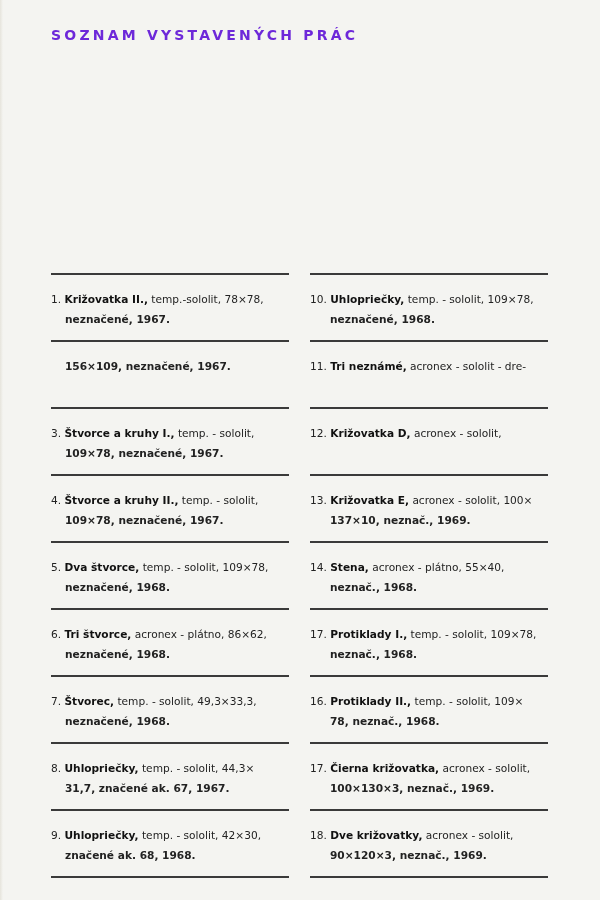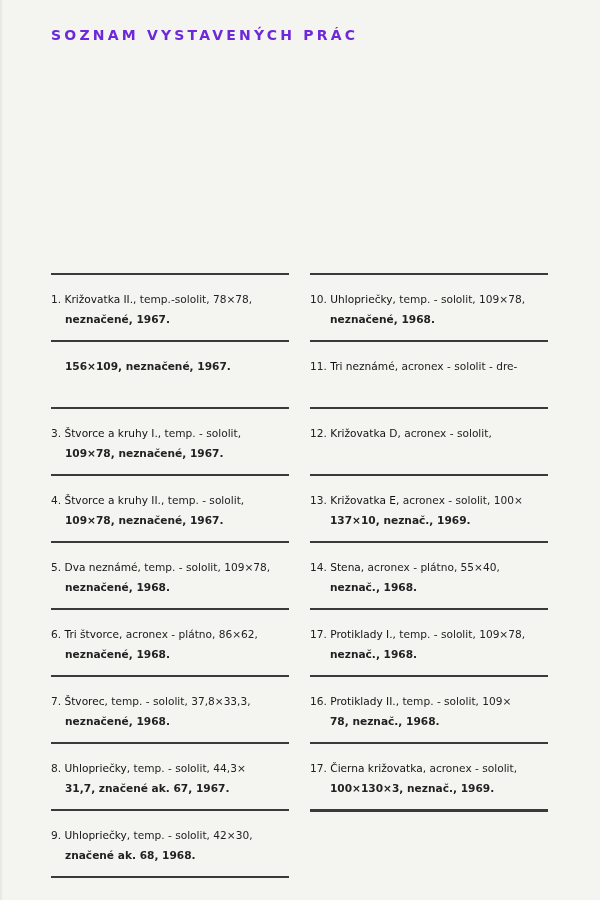--- a/index.html
+++ b/index.html
@@ -58,21 +58,21 @@
       line-height: 20px;
       color: #222;
       text-align: justify;
       text-align-last: left;
     }
     .entry-text .num {
       display: inline-block;
       min-width: 0;
     }
     .entry-text .name {
-      font-weight: normal;
+      font-weight: bold;
       color: #111;
       margin-top: 43px;
     }
     .line2 {
       display: block;
       padding-left: 14px;
       font-weight: bold;
     }
     .right .line2 { padding-left: 20px; }
     .line1 {
@@ -111,35 +111,35 @@
     <div class="rule"></div>
     <div class="entry">
       <div class="entry-text">
         <span class="line1"><span class="num">4.</span> <span class="name">Štvorce a kruhy II.,</span><span> temp. - sololit,</span></span>
         <span class="line2">109×78, neznačené, 1967.</span>
       </div>
     </div>
     <div class="rule"></div>
     <div class="entry">
       <div class="entry-text">
-        <span class="line1"><span class="num">5.</span> <span class="name">Dva neznámé,</span><span> temp. - sololit, 109×78,</span></span>
+        <span class="line1"><span class="num">5.</span> <span class="name">Dva štvorce,</span><span> temp. - sololit, 109×78,</span></span>
         <span class="line2">neznačené, 1968.</span>
       </div>
     </div>
     <div class="rule"></div>
     <div class="entry">
       <div class="entry-text">
         <span class="line1"><span class="num">6.</span> <span class="name">Tri štvorce,</span><span> acronex - plátno, 86×62,</span></span>
         <span class="line2">neznačené, 1968.</span>
       </div>
     </div>
     <div class="rule"></div>
     <div class="entry">
       <div class="entry-text">
-        <span class="line1"><span class="num">7.</span> <span class="name">Štvorec,</span><span> temp. - sololit, 37,8×33,3,</span></span>
+        <span class="line1"><span class="num">7.</span> <span class="name">Štvorec,</span><span> temp. - sololit, 49,3×33,3,</span></span>
         <span class="line2">neznačené, 1968.</span>
       </div>
     </div>
     <div class="rule"></div>
     <div class="entry">
       <div class="entry-text">
         <span class="line1"><span class="num">8.</span> <span class="name">Uhlopriečky,</span><span> temp. - sololit, 44,3×</span></span>
         <span class="line2">31,7, značené ak. 67, 1967.</span>
       </div>
     </div>
@@ -202,14 +202,20 @@
       </div>
     </div>
     <div class="rule"></div>
     <div class="entry">
       <div class="entry-text">
         <span class="line1"><span class="num">17.</span> <span class="name">Čierna križovatka,</span><span> acronex - sololit,</span></span>
         <span class="line2">100×130×3, neznač., 1969.</span>
       </div>
     </div>
     <div class="rule"></div>
+    <div class="entry">
+      <div class="entry-text">
+        <span class="line1"><span class="num">18.</span> <span class="name">Dve križovatky,</span><span> acronex - sololit,</span></span>
+        <span class="line2">90×120×3, neznač., 1969.</span>
+      </div>
+    </div>
     <div class="rule"></div>
   </div>
 
 </body></html>

